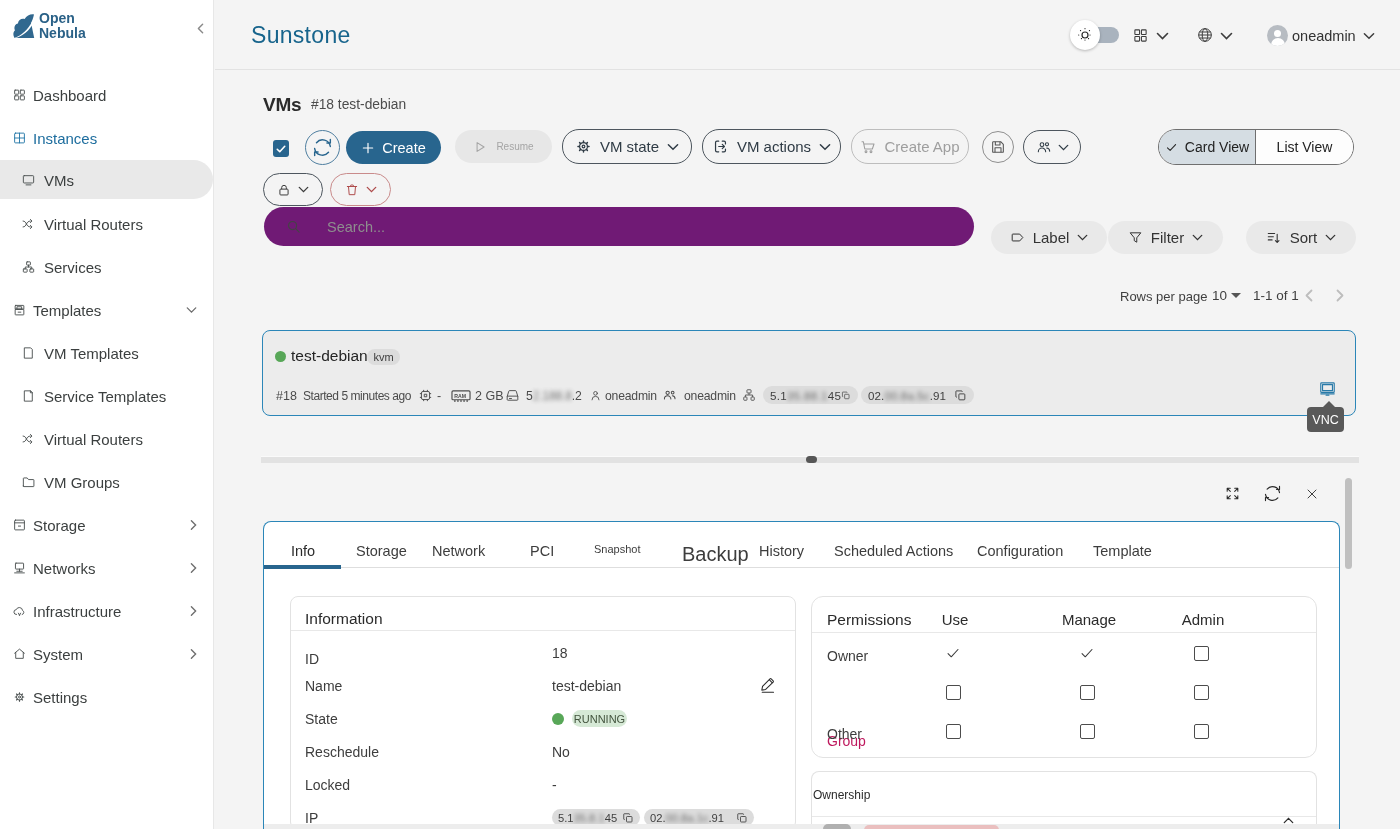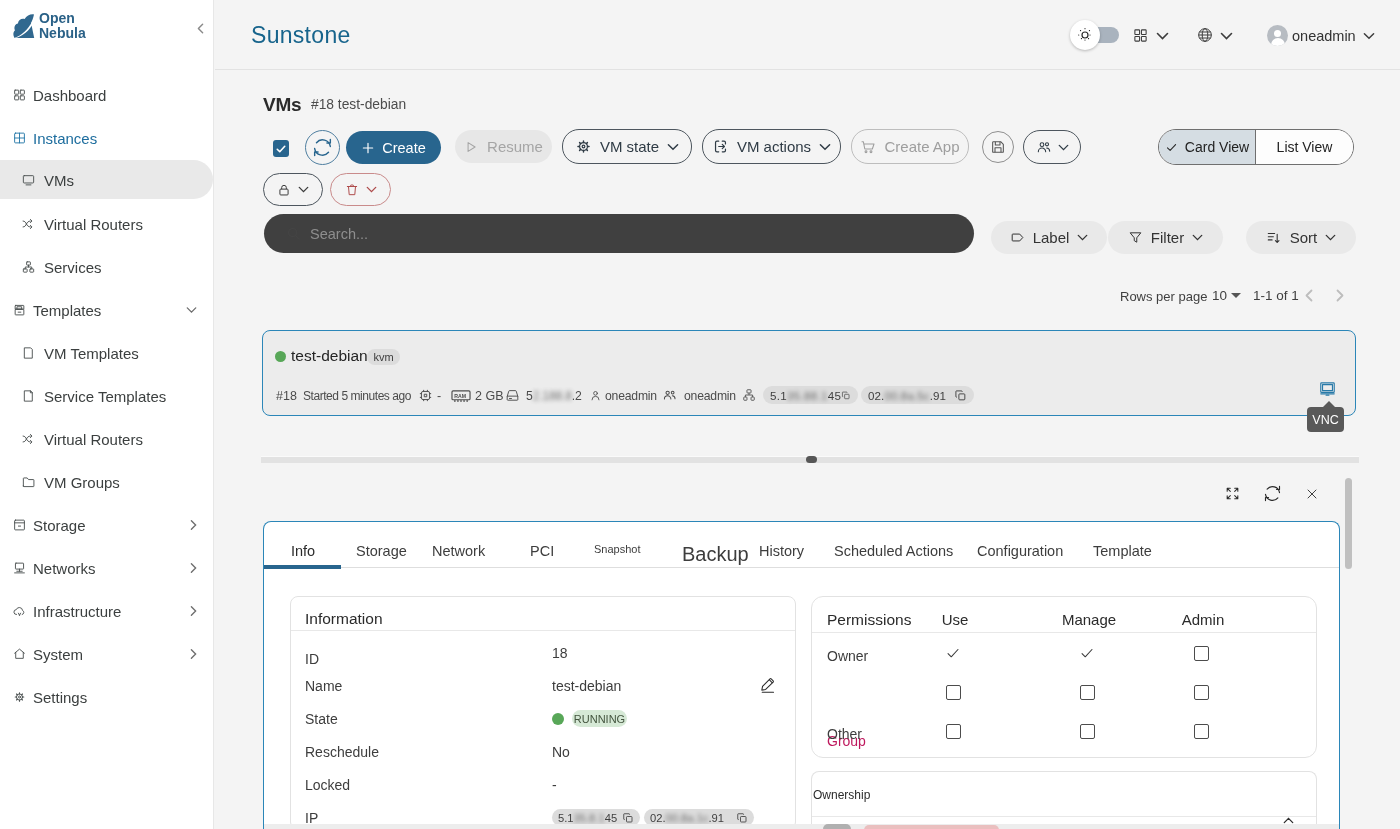--- a/index.html
+++ b/index.html
@@ -245,21 +245,21 @@
 <div class="pill" style="left:346px;top:131px;width:95px;height:33px;background:#28658e;color:#fff;gap:7px;">
   <svg width="14" height="14" viewBox="0 0 24 24" fill="none" stroke="#fff" stroke-width="2" stroke-linecap="round">
         <path d="M12 4v16M4 12h16"></path>
       </svg>
       <span style="font-size:14.5px;">Create</span>
 </div>
 <div class="pill" style="left:455px;top:130px;width:97px;height:33px;background:#e7e7e7;color:#a5a5a5;gap:9px;">
   <svg width="14" height="14" viewBox="0 0 24 24" fill="none" stroke="#a5a5a5" stroke-width="1.8" stroke-linejoin="round">
         <path d="M7 4.5l12 7.5-12 7.5Z"></path>
       </svg>
-      <span style="font-size:15px;">Resume</span>
+      <span style="font-size:10px;">Resume</span>
 </div>
 <div class="pill" style="left:562px;top:129px;width:130px;height:35px;border:1px solid #4d565e;color:#2f3b45;gap:8px;">
   <svg width="17" height="17" viewBox="0 0 24 24" fill="none" stroke="#2f3b45" stroke-width="1.7" stroke-linecap="round">
         <circle cx="12" cy="12" r="5.6"></circle>
         <circle cx="12" cy="12" r="1.9"></circle>
         <path d="M12 4.2V6.4M12 17.6v2.2M4.2 12h2.2M17.6 12h2.2M6.5 6.5l1.6 1.6M15.9 15.9l1.6 1.6M17.5 6.5l-1.6 1.6M8.1 15.9l-1.6 1.6" stroke-width="2.1"></path>
       </svg>
   <span>VM state</span>
   <svg width="12" height="8" viewBox="0 0 13 8" fill="none" stroke="#2f3b45" stroke-width="1.6" stroke-linecap="round">
         <path d="M1.5 1.5 L6.5 6.5 L11.5 1.5"></path>
@@ -324,21 +324,21 @@
 </div>
 <div class="pill" style="left:330px;top:173px;width:61px;height:33px;border:1px solid #c98b8b;gap:7px;">
   <svg width="14" height="14" viewBox="0 0 24 24" fill="none" stroke="#ae4b4b" stroke-width="1.7" stroke-linecap="round" stroke-linejoin="round">
         <path d="M4 6h16M9.5 6V4.5a1 1 0 0 1 1-1h3a1 1 0 0 1 1 1V6M6 6l1.2 14h9.6L18 6"></path>
       </svg>
   <svg width="11" height="7" viewBox="0 0 13 8" fill="none" stroke="#ae4b4b" stroke-width="1.6" stroke-linecap="round">
         <path d="M1.5 1.5 L6.5 6.5 L11.5 1.5"></path>
       </svg>
 </div>
 
-<div class="abs" style="left:264px;top:214px;width:710px;height:39px;border-radius:19.5px;background:#404040;display:flex;align-items:center;padding-left:22px;gap:9px;">
+<div class="abs" style="left:264px;top:207px;width:710px;height:39px;border-radius:19.5px;background:#701a75;display:flex;align-items:center;padding-left:22px;gap:26px;">
   <svg width="15" height="15" viewBox="0 0 24 24" fill="none" stroke="#444" stroke-width="1.8" stroke-linecap="round">
         <circle cx="10.5" cy="10.5" r="6.5"></circle>
         <path d="M15.5 15.5L21 21"></path>
       </svg>
   <span style="font-size:14.5px;color:#8e8e8e;">Search...</span>
 </div>
 <div class="pill gpill" style="left:991px;top:221px;width:116px;height:33px;gap:8px;">
   <svg width="15" height="15" viewBox="0 0 24 24" fill="none" stroke="#333" stroke-width="1.6" stroke-linejoin="round">
         <path d="M3.5 7.5a1 1 0 0 1 1-1h11l5 5.5-5 5.5h-11a1 1 0 0 1-1-1Z"></path>
       </svg>

